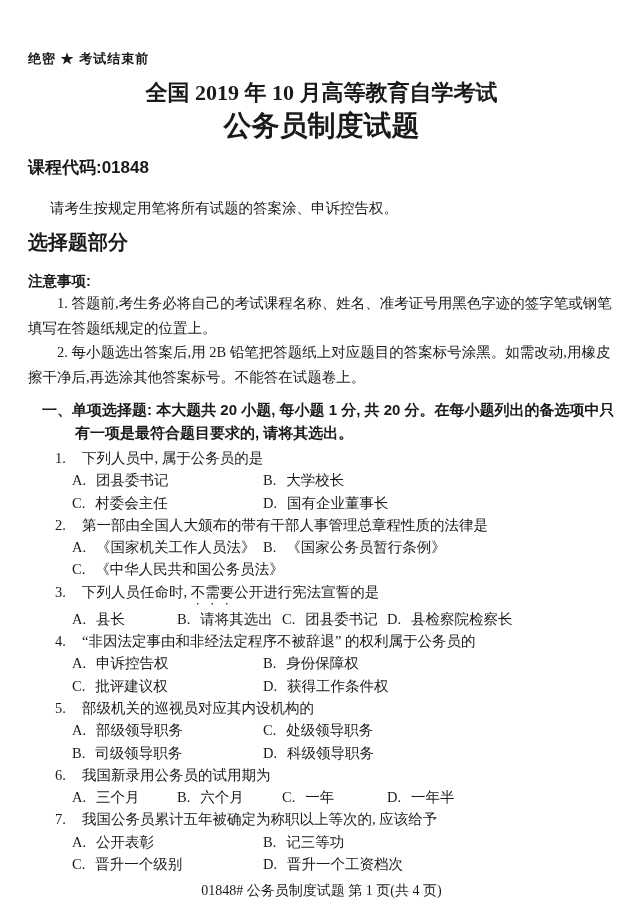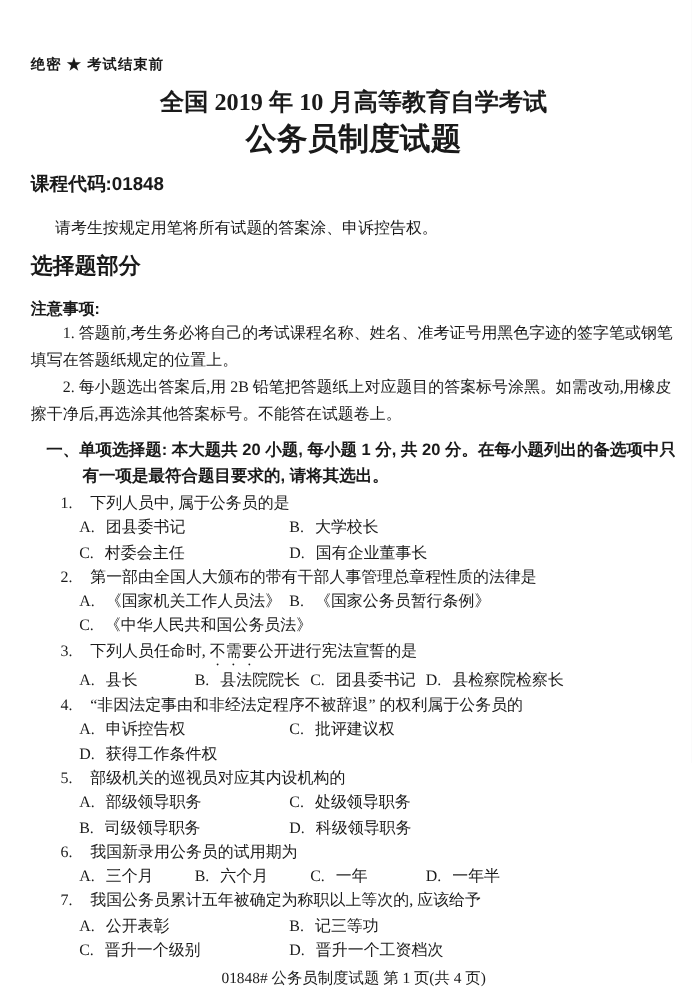--- a/index.html
+++ b/index.html
@@ -115,30 +115,31 @@
           <div class="opt"><span class="opt-label">A.</span><span>《国家机关工作人员法》</span></div>
           <div class="opt"><span class="opt-label">B.</span><span>《国家公务员暂行条例》</span></div>
           <div class="opt"><span class="opt-label">C.</span><span>《中华人民共和国公务员法》</span></div>
         </div>
   </div>
 
   <div class="q">
     <p class="q-head"><span class="q-num">3.</span><span class="q-stem"><span>下列人员任命时, </span><span class="emph">不需要</span><span>公开进行宪法宣誓的是</span></span></p>
     <div class="opts cols-4">
           <div class="opt"><span class="opt-label">A.</span><span>县长</span></div>
-          <div class="opt"><span class="opt-label">B.</span><span>县法院院长</span></div>
+          <div class="opt"><span class="opt-label">B.</span><span>请将其选出</span></div>
           <div class="opt"><span class="opt-label">C.</span><span>团县委书记</span></div>
           <div class="opt"><span class="opt-label">D.</span><span>县检察院检察长</span></div>
         </div>
   </div>
 
   <div class="q">
     <p class="q-head"><span class="q-num">4.</span><span class="q-stem"><span>“非因法定事由和非经法定程序不被辞退” 的权利属于公务员的</span></span></p>
     <div class="opts cols-2">
           <div class="opt"><span class="opt-label">A.</span><span>申诉控告权</span></div>
+          <div class="opt"><span class="opt-label">B.</span><span>身份保障权</span></div>
           <div class="opt"><span class="opt-label">C.</span><span>批评建议权</span></div>
           <div class="opt"><span class="opt-label">D.</span><span>获得工作条件权</span></div>
         </div>
   </div>
 
   <div class="q">
     <p class="q-head"><span class="q-num">5.</span><span class="q-stem"><span>部级机关的巡视员对应其内设机构的</span></span></p>
     <div class="opts cols-2">
           <div class="opt"><span class="opt-label">A.</span><span>部级领导职务</span></div>
           <div class="opt"><span class="opt-label">C.</span><span>处级领导职务</span></div>

